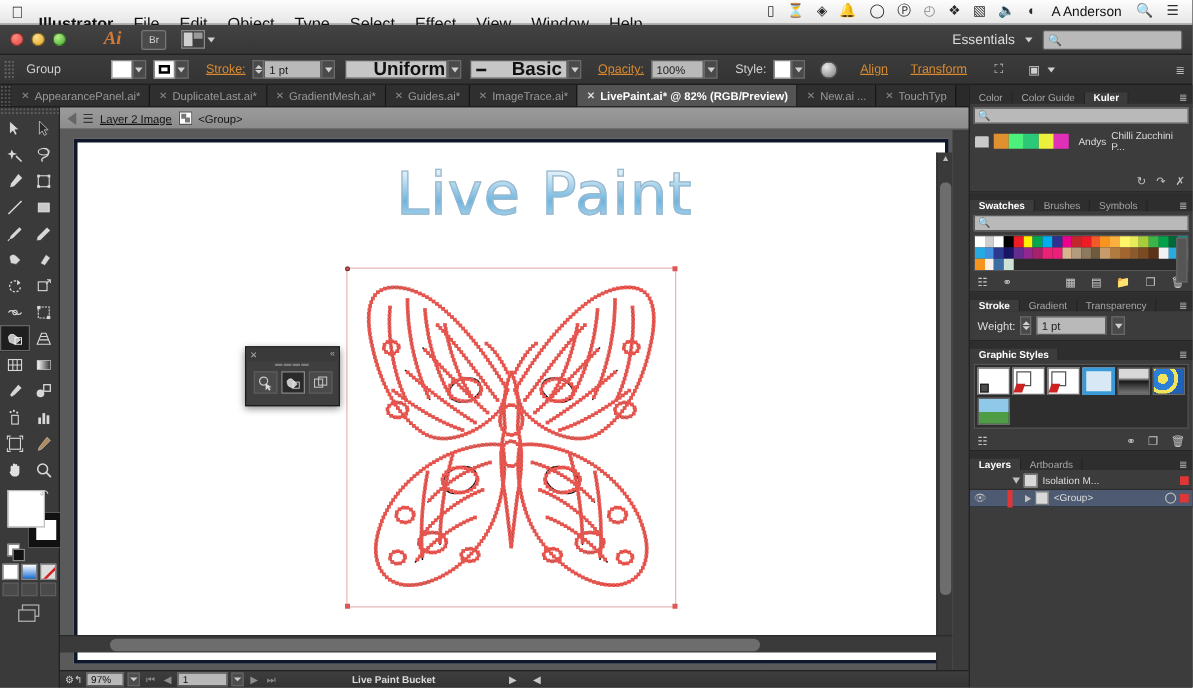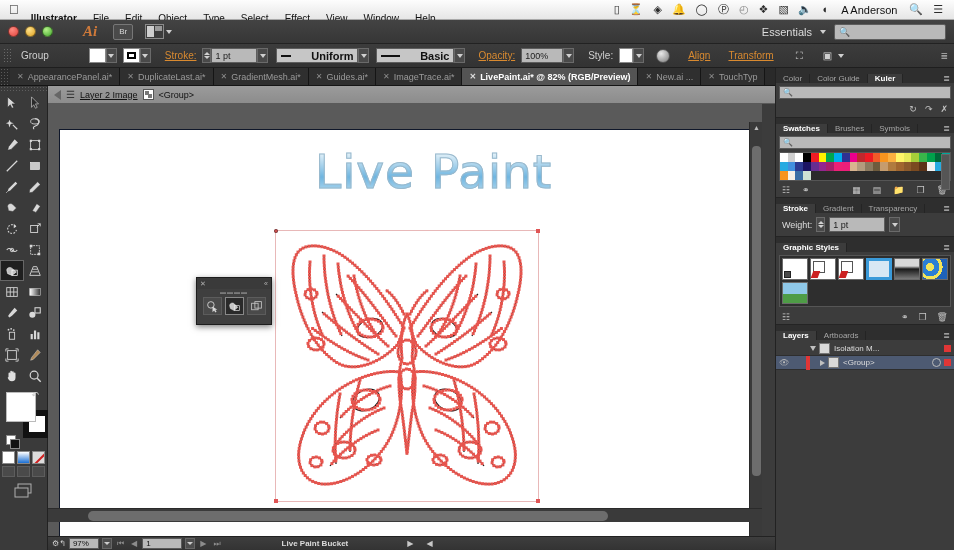--- a/index.html
+++ b/index.html
@@ -5,21 +5,21 @@
   * { box-sizing: border-box; margin:0; padding:0; }
   html,body { width:954px; height:550px; overflow:hidden; background:#2b2b2b;
     font-family:"Liberation Sans", sans-serif; }
   #app { position:relative; width:954px; height:550px; }
 
   
   .osbar { position:absolute; left:0; top:0; width:954px; height:20px;
     background:linear-gradient(#fdfdfd,#e6e6e6); border-bottom:1px solid #a9a9a9;
     display:flex; align-items:center; font-size:11px; color:#111; }
   .osbar .apple { margin:0 10px 0 9px; font-size:13px; line-height:1; }
-  .osbar .mi { padding:0 8px; font-size:10px; white-space:nowrap;margin-top:17px; }
+  .osbar .mi { padding:0 8px; font-size:13px; white-space:nowrap;margin-top:17px; }
   .osbar .mi.bold { font-weight:bold; padding-left:2px; }
   .osbar .right { margin-left:auto; display:flex; align-items:center; padding-right:6px; }
   .osbar .right .si { padding:0 5px; font-size:11px; color:#2b2b2b; line-height:1; }
   .osbar .right .si.dim { color:#8a8a8a; }
   .osbar .uname { padding:0 7px; font-size:11px; color:#111; }
 
   
   .appbar { position:absolute; left:0; top:20px; width:954px; height:24px;
     background:linear-gradient(#434343,#363636); border-bottom:1px solid #222;
     display:flex; align-items:center; }
@@ -59,21 +59,21 @@
     display:flex;align-items:center;justify-content:center; }
   .mini-caret i{width:0;height:0;border-left:3px solid transparent;border-right:3px solid transparent;border-top:4px solid #d0d0d0;}
   .field { height:15px; background:#b9b9b9; border:1px solid #5d5d5d; color:#222; font-size:9px;
     display:flex; align-items:center; padding:0 3px; }
   .spin { width:9px;height:15px;display:flex;flex-direction:column;justify-content:center;align-items:center;
     background:#4a4a4a;border:1px solid #6a6a6a; }
   .spin i{width:0;height:0;border-left:3px solid transparent;border-right:3px solid transparent;}
   .spin i.u{border-bottom:3px solid #d0d0d0;margin-bottom:1px;}
   .spin i.d{border-top:3px solid #d0d0d0;}
   .combo { height:15px;background:#c6c6c6;border:1px solid #5d5d5d;display:flex;align-items:center;
-    justify-content:center;color:#111;font-size:11px;font-weight:bold;gap:20px;padding:0 4px; }
+    justify-content:center;color:#111;font-size:15px;font-weight:bold;gap:20px;padding:0 4px; }
   .combo .ln{display:inline-block;width:42px;height:2px;background:#111;}
   .circ-icon{width:14px;height:14px;border-radius:50%;
     background:radial-gradient(circle at 35% 30%,#e8e8e8,#7a7a7a);border:1px solid #555;}
 
   
   .tabbar { position:absolute; left:0; top:68px; width:954px; height:18px;
     background:#2a2a2a; border-bottom:1px solid #151515; display:flex; align-items:stretch; }
   .tabbar .lgrip { width:10px; background-image:radial-gradient(#5a5a5a 1px,transparent 1px);
     background-size:3px 3px; }
   .doctab { display:flex; align-items:center; gap:4px; padding:0 7px; font-size:9px; color:#9a9a9a;
@@ -117,22 +117,22 @@
     display:flex; align-items:center; gap:5px; padding-left:6px; font-size:9px; color:#111; }
   .bc-arrow{width:0;height:0;border-top:5px solid transparent;border-bottom:5px solid transparent;border-right:7px solid #666;}
   .bc-layers{color:#333;font-size:10px;}
   .bc-link{text-decoration:underline;}
   .bc-icon{width:11px;height:11px;background:#fff;border:1px solid #555;display:inline-block;position:relative;}
   .bc-icon:before{content:"";position:absolute;left:1px;top:1px;width:4px;height:4px;background:#777;}
   .bc-icon:after{content:"";position:absolute;right:1px;bottom:1px;width:4px;height:4px;background:#777;}
 
   .canvas { position:absolute; left:0; top:18px; width:714px; height:432px;
     background:#5a5a5a; overflow:hidden; }
-  .artboard { position:absolute; left:11px; top:25px; width:700px; height:420px; background:#fff;
-    border:1px solid #0f172a; }
+  .artboard { position:absolute; left:11px; top:7px; width:700px; height:420px; background:#fff;
+    border:3px solid #0f172a; }
   .titletext { position:absolute; left:255px; top:14px; font-size:47px;
     font-family:"DejaVu Sans", sans-serif; font-weight:normal; letter-spacing:1px;
     background:linear-gradient(#dfeff8 18%, #6fb5e0 60%, #bfe0f2 95%);
     -webkit-background-clip:text; background-clip:text; color:transparent;
     -webkit-text-stroke:1px #9ab9cc; }
   .selbox { position:absolute; left:215px; top:100px; width:264px; height:272px; border:1px solid #e8b8b8; }
   .selbox .hdl { position:absolute; width:4px; height:4px; background:#e05555; }
   .selbox .hdl.tl{left:-2px;top:-2px;} .selbox .hdl.tr{right:-2px;top:-2px;}
   .selbox .hdl.bl{left:-2px;bottom:-2px;} .selbox .hdl.br{right:-2px;bottom:-2px;}
   .bfly { position:absolute; left:218px; top:102px; width:258px; height:266px; }
@@ -2133,20 +2133,34 @@
   <div class="dock">
 
     <div class="panel">
       <div class="ptabs">
         <div class="ptab">Color</div>
         <div class="ptab">Color Guide</div>
         <div class="ptab active">Kuler</div>
         <div class="pmenu">≣</div>
       </div>
       <div class="searchbar">🔍</div>
+      <div class="kuler-body">
+        <div class="kuler-row">
+          <div class="folder-ico"></div>
+          <div class="k-swatches">
+            <div style="background:#e0912f"></div>
+            <div style="background:#4cf07a"></div>
+            <div style="background:#2bc878"></div>
+            <div style="background:#eaf03c"></div>
+            <div style="background:#e030b8"></div>
+          </div>
+          <span style="margin-left:4px">Andys</span>
+          <span>Chilli Zucchini P...</span>
+        </div>
+      </div>
       <div class="prow-btns">
         <span>↻</span>
         <span>↷</span>
         <span>✗</span>
       </div>
     </div>
 
     <div class="panel">
       <div class="ptabs">
         <div class="ptab active">Swatches</div>

